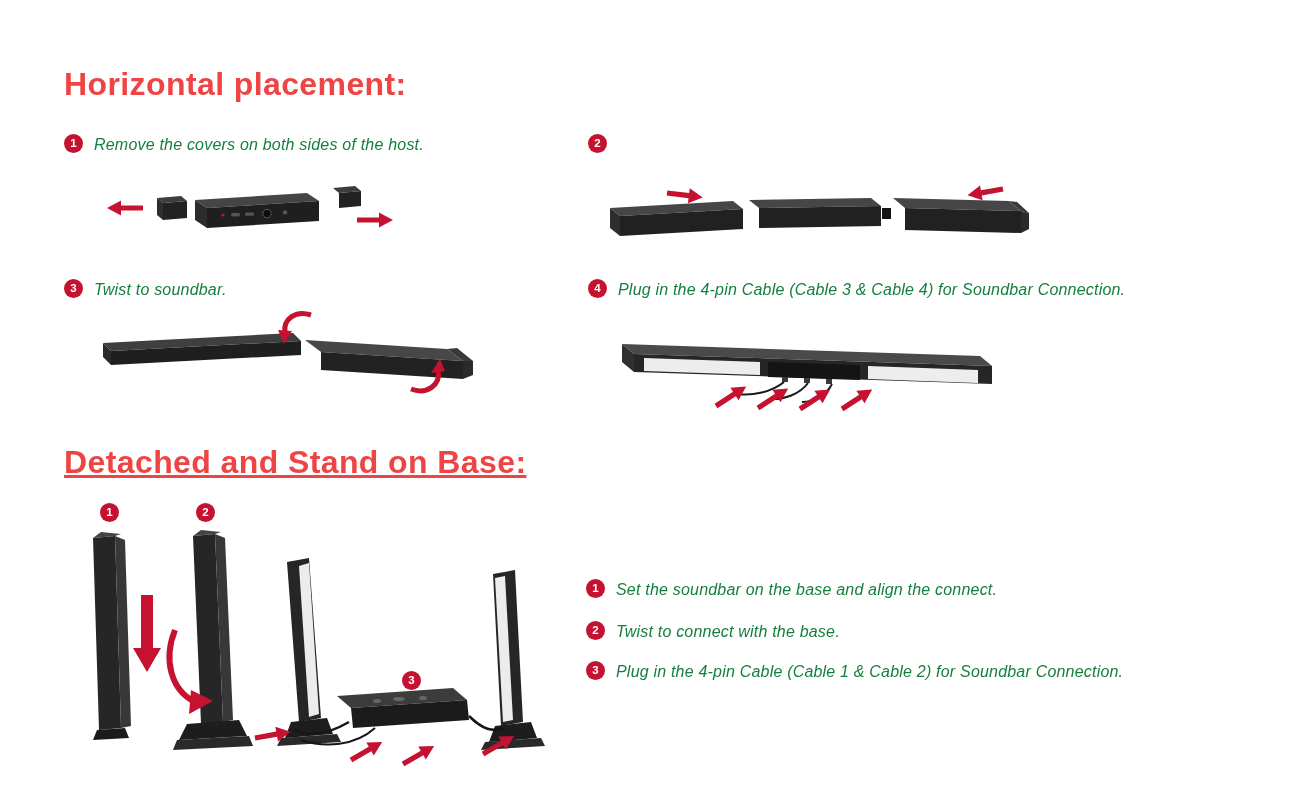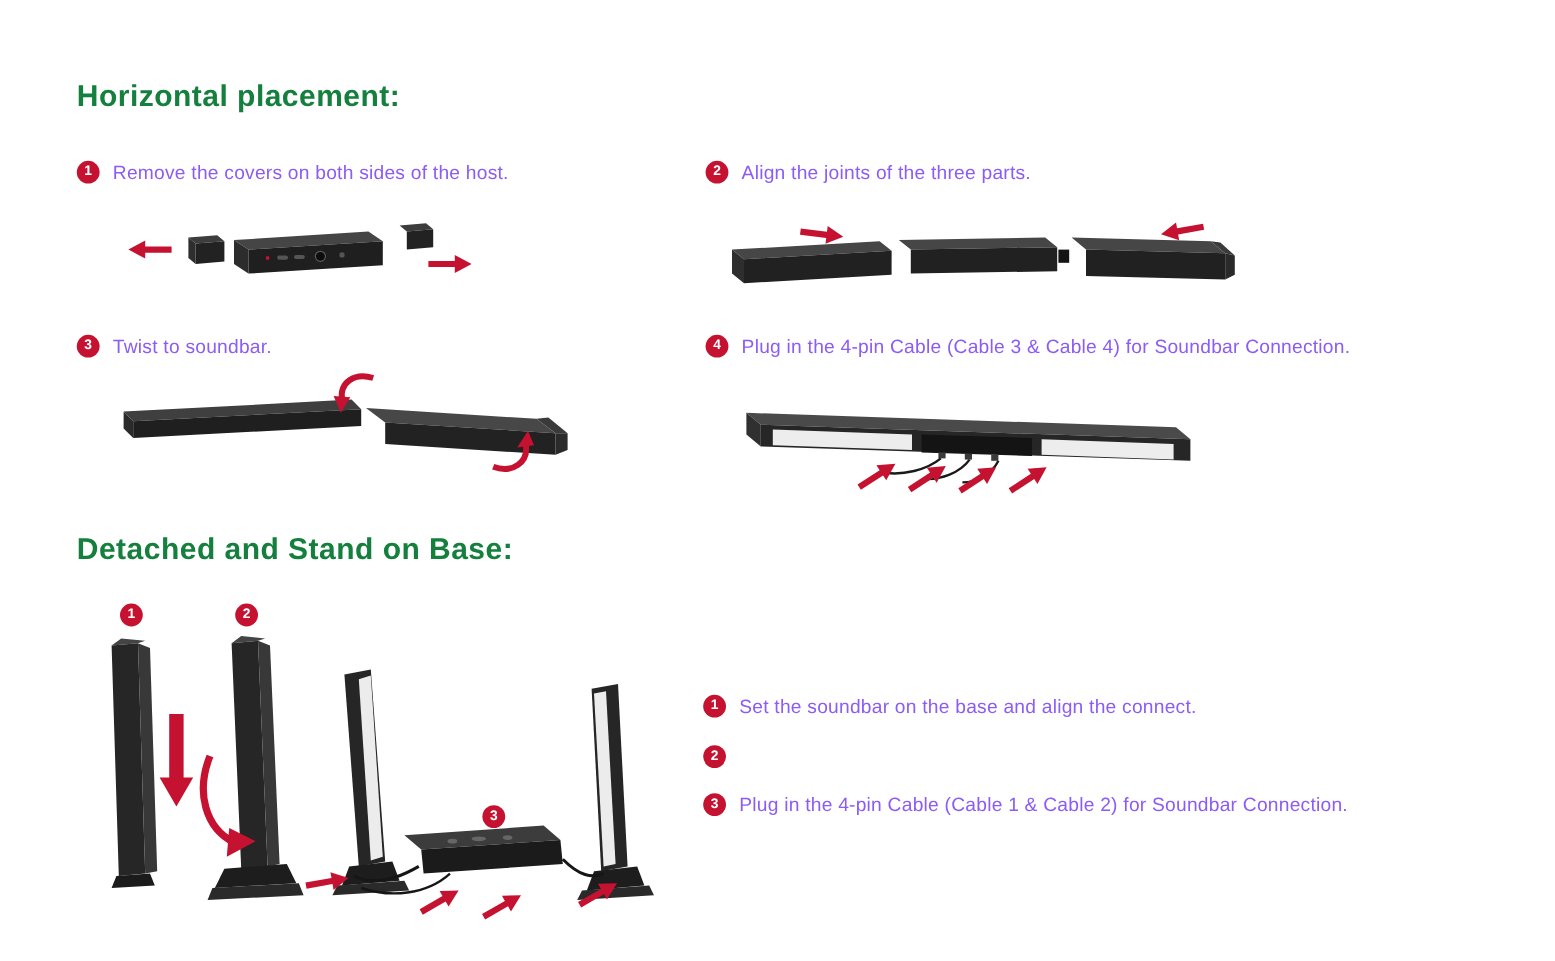--- a/index.html
+++ b/index.html
@@ -3,34 +3,35 @@
 <meta charset="utf-8">
 <style>
   * { margin:0; padding:0; box-sizing:border-box; }
   html,body { background:#ffffff; }
   body {
     width:1296px; height:801px; position:relative; overflow:hidden;
     font-family:"Liberation Sans", sans-serif; color:#222;
   }
   .section-title {
     position:absolute;
-    font-size:25px; font-weight:800; color:#15803d; letter-spacing:.4px;
+    font-size:32px; font-weight:800; color:#ef4444; letter-spacing:.4px;
   }
   .step {
     position:absolute; display:flex; align-items:flex-start; gap:11px;
   }
   .badge {
     width:19px; height:19px; border-radius:50%;
     background:#c51230; color:#fff;
     font-size:11.5px; font-weight:bold; line-height:19px; text-align:center;
     flex:0 0 auto;
   }
   .step-text {
-    font-size:16px; color:#8b5cf6; letter-spacing:.2px; line-height:19px; padding-top:1px;
+    font-size:16px; color:#15803d; letter-spacing:.2px; line-height:19px; padding-top:1px;
     white-space:nowrap;
+    font-style:italic;
   }
   .diagram-badge {
     position:absolute;
     width:19px; height:19px; border-radius:50%;
     background:#c51230; color:#fff;
     font-size:11.5px; font-weight:bold; line-height:19px; text-align:center;
   }
   svg { position:absolute; overflow:visible; }
 </style>
 </head>
@@ -46,21 +47,20 @@
 
 <h1 class="section-title" style="left:64px; top:66px;">Horizontal placement:</h1>
 
 <div class="step" style="left:64px; top:134px;">
   <span class="badge">1</span>
   <span class="step-text">Remove the covers on both sides of the host.</span>
 </div>
 
 <div class="step" style="left:588px; top:134px;">
   <span class="badge">2</span>
-  <span class="step-text">Align the joints of the three parts.</span>
 </div>
 
 <div class="step" style="left:64px; top:279px;">
   <span class="badge">3</span>
   <span class="step-text">Twist to soundbar.</span>
 </div>
 
 <div class="step" style="left:588px; top:279px;">
   <span class="badge">4</span>
   <span class="step-text">Plug in the 4-pin Cable (Cable 3 &amp; Cable 4) for Soundbar Connection.</span>
@@ -161,21 +161,21 @@
     <path d="M 220,62 C 214,74 202,80 190,80" stroke="#1a1a1a" stroke-width="2" fill="none"></path>
   </g>
   <g>
     <use href="#red-arrow" transform="translate(104,84) rotate(-33)"></use>
     <use href="#red-arrow" transform="translate(146,86) rotate(-33)"></use>
     <use href="#red-arrow" transform="translate(188,87) rotate(-33)"></use>
     <use href="#red-arrow" transform="translate(230,87) rotate(-33)"></use>
   </g>
 </svg>
 
-<h1 class="section-title" style="left:64px; top:444px;">Detached and Stand on Base:</h1>
+<h1 class="section-title" style="left:64px; top:444px;text-decoration:underline;">Detached and Stand on Base:</h1>
 
 <svg style="left:55px; top:490px;" width="520" height="295" viewBox="0 0 520 295">
 
   <g>
     <polygon points="38,48 46,42 66,44 60,46" fill="#444"></polygon>
     <polygon points="38,48 60,46 66,238 44,240" fill="#262626"></polygon>
     <polygon points="60,46 70,50 76,236 66,238" fill="#383838"></polygon>
     <polygon points="42,240 70,238 74,248 38,250" fill="#1b1b1b"></polygon>
   </g>
   <g>
@@ -229,17 +229,18 @@
 <div class="diagram-badge" style="left:100px; top:503px;">1</div>
 <div class="diagram-badge" style="left:196px; top:503px;">2</div>
 <div class="diagram-badge" style="left:402px; top:671px;">3</div>
 
 <div class="step" style="left:586px; top:579px;">
   <span class="badge">1</span>
   <span class="step-text">Set the soundbar on the base and align the connect.</span>
 </div>
 <div class="step" style="left:586px; top:621px;">
   <span class="badge">2</span>
+  <span class="step-text">Twist to connect with the base.</span>
 </div>
 <div class="step" style="left:586px; top:661px;">
   <span class="badge">3</span>
   <span class="step-text">Plug in the 4-pin Cable (Cable 1 &amp; Cable 2) for Soundbar Connection.</span>
 </div>
 
 </body></html>

